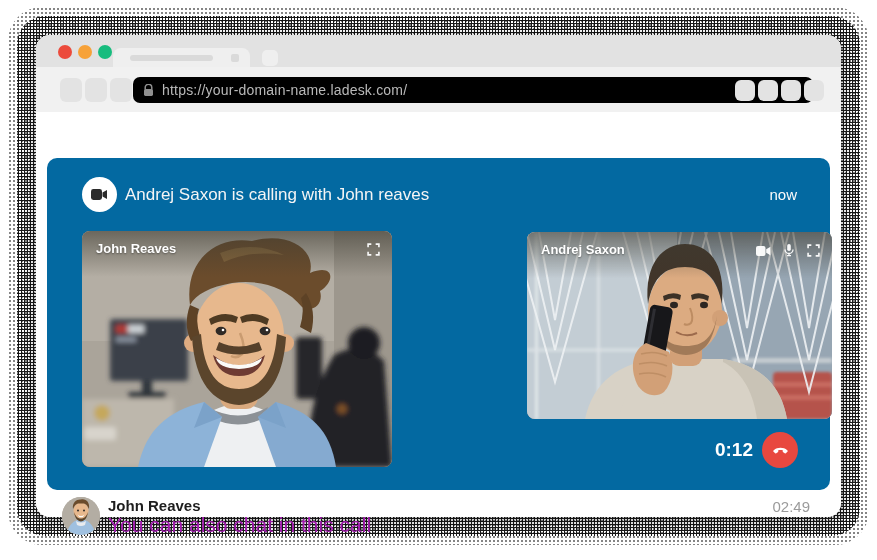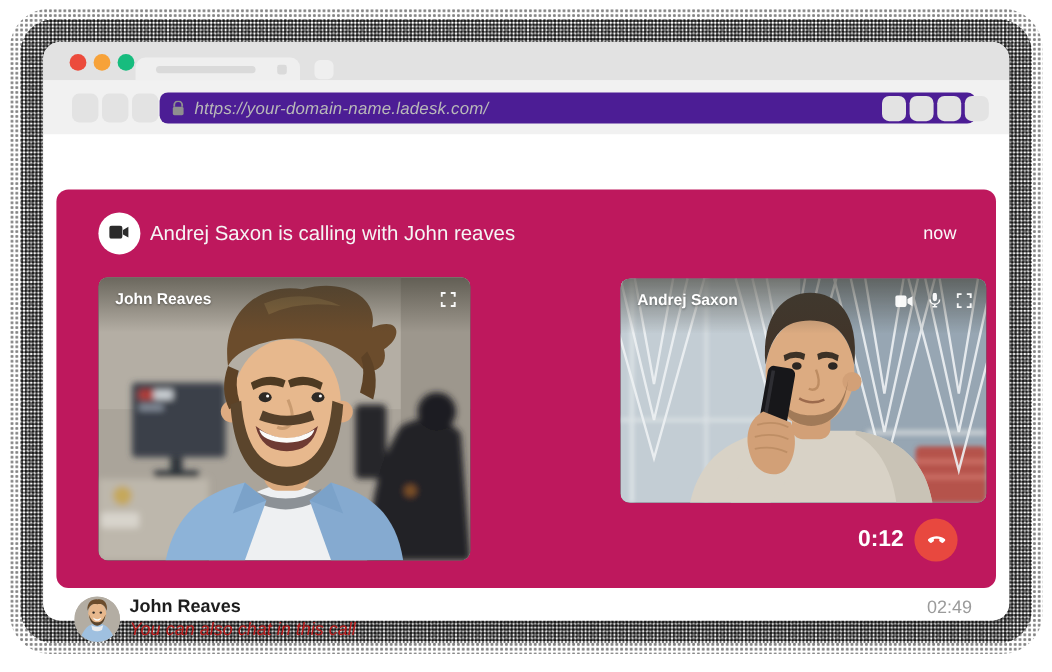--- a/index.html
+++ b/index.html
@@ -31,59 +31,59 @@
     background: #dadada; border-radius: 3px; }
   .tab-close { position: absolute; left: 118px; top: 6px; width: 8px; height: 8px;
     background: #dadada; border-radius: 2px; }
   .newtab { position: absolute; left: 226px; top: 15px; width: 16px; height: 16px;
     background: #efefef; border-radius: 5px; }
 
   .toolbar { position: absolute; left: 0; top: 32px; width: 100%; height: 45px; background: #f1f1f1; }
   .navsq { position: absolute; top: 11px; width: 22px; height: 24px; border-radius: 6px; background: #e3e3e3; }
   .menusq { position: absolute; top: 13px; width: 20px; height: 21px; border-radius: 6px; background: #e3e3e3; }
   .urlbar { position: absolute; left: 97px; top: 10px; width: 680px; height: 26px;
-    background: #4c1d95; border-radius: 7px; display: flex; align-items: center; padding: 0 10px; font-style: italic; }
+    background: #000000; border-radius: 7px; display: flex; align-items: center; padding: 0 10px; }
   .urlbar .lock { display: inline-flex; margin-right: 8px; }
   .url-text { color: #b9b9b9; font-size: 14px; letter-spacing: .2px; white-space: nowrap; }
 
   .content { position: absolute; left: 0; top: 77px; width: 100%; height: 405px;
     background: #fff; border-radius: 0 0 14px 14px; }
 
   
   .panel { position: absolute; left: 11px; top: 46px; width: 783px; height: 332px;
-    background: #be185d; border-radius: 10px; }
+    background: #0369a1; border-radius: 10px; }
   .cam-circle { position: absolute; left: 35px; top: 19px; width: 35px; height: 35px;
     border-radius: 50%; background: #fff; display: flex; align-items: center; justify-content: center; }
   .call-title { position: absolute; left: 78px; top: 27px; color: #f5f5f5; font-size: 17px; white-space: nowrap; }
   .call-now { position: absolute; right: 33px; top: 28px; color: #fbfbfb; font-size: 15px; margin-left: 12px; }
 
   .tile { position: absolute; border-radius: 8px; overflow: hidden; background: #555; }
   .tile.john  { left: 35px;  top: 73px; width: 310px; height: 236px; }
-  .tile.andrej{ left: 470px; top: 74px; width: 305px; height: 187px; }
+  .tile.andrej{ left: 480px; top: 74px; width: 305px; height: 187px; }
   .tile svg.photo { position: absolute; left: 0; top: 0; width: 100%; height: 100%; display: block; }
   .tile-head { position: absolute; left: 0; top: 0; right: 0; height: 46px;
     background: linear-gradient(rgba(62,60,50,.62), rgba(62,60,50,0));
     display: flex; align-items: flex-start; padding: 10px 12px 0 14px; }
   .tile-name { color: #fff; font-size: 13px; font-weight: bold; text-shadow: 0 1px 2px rgba(0,0,0,.4); }
   .tile-controls { margin-left: auto; display: flex; gap: 13px; align-items: center; padding-top: 2px; }
   .icon-btn { display: inline-flex; cursor: pointer; opacity: .95; }
 
   .timer { position: absolute; right: 77px; top: 274px; height: 36px; line-height: 36px;
     color: #fff; font-size: 19px; font-weight: bold; }
   .hangup { position: absolute; left: 715px; top: 274px; width: 36px; height: 36px; border-radius: 50%;
     background: #e8483f; display: flex; align-items: center; justify-content: center; cursor: pointer; }
 
   
   .chat-row { position: absolute; left: 0; top: 378px; width: 100%; height: 62px; }
   .avatar { position: absolute; left: 26px; top: 7px; width: 38px; height: 38px; border-radius: 50%;
     overflow: hidden; background: #b7b1a7; }
   .avatar svg { display: block; }
   .chat-texts { position: absolute; left: 72px; top: 6px; }
   .chat-author { color: #1d1d1d; font-size: 15px; font-weight: bold; line-height: 19px; }
-  .chat-msg { color: #b91c1c; font-size: 15px; line-height: 19px; font-style: italic; }
+  .chat-msg { color: #a21caf; font-size: 21px; line-height: 19px; }
   .chat-time { position: absolute; right: 31px; top: 8px; color: #9b9b9b; font-size: 15px; }
 </style>
 </head>
 <body>
 
 <div class="stage">
   <div class="halo2"></div>
   <div class="halo"></div>
 
   <div class="card">

